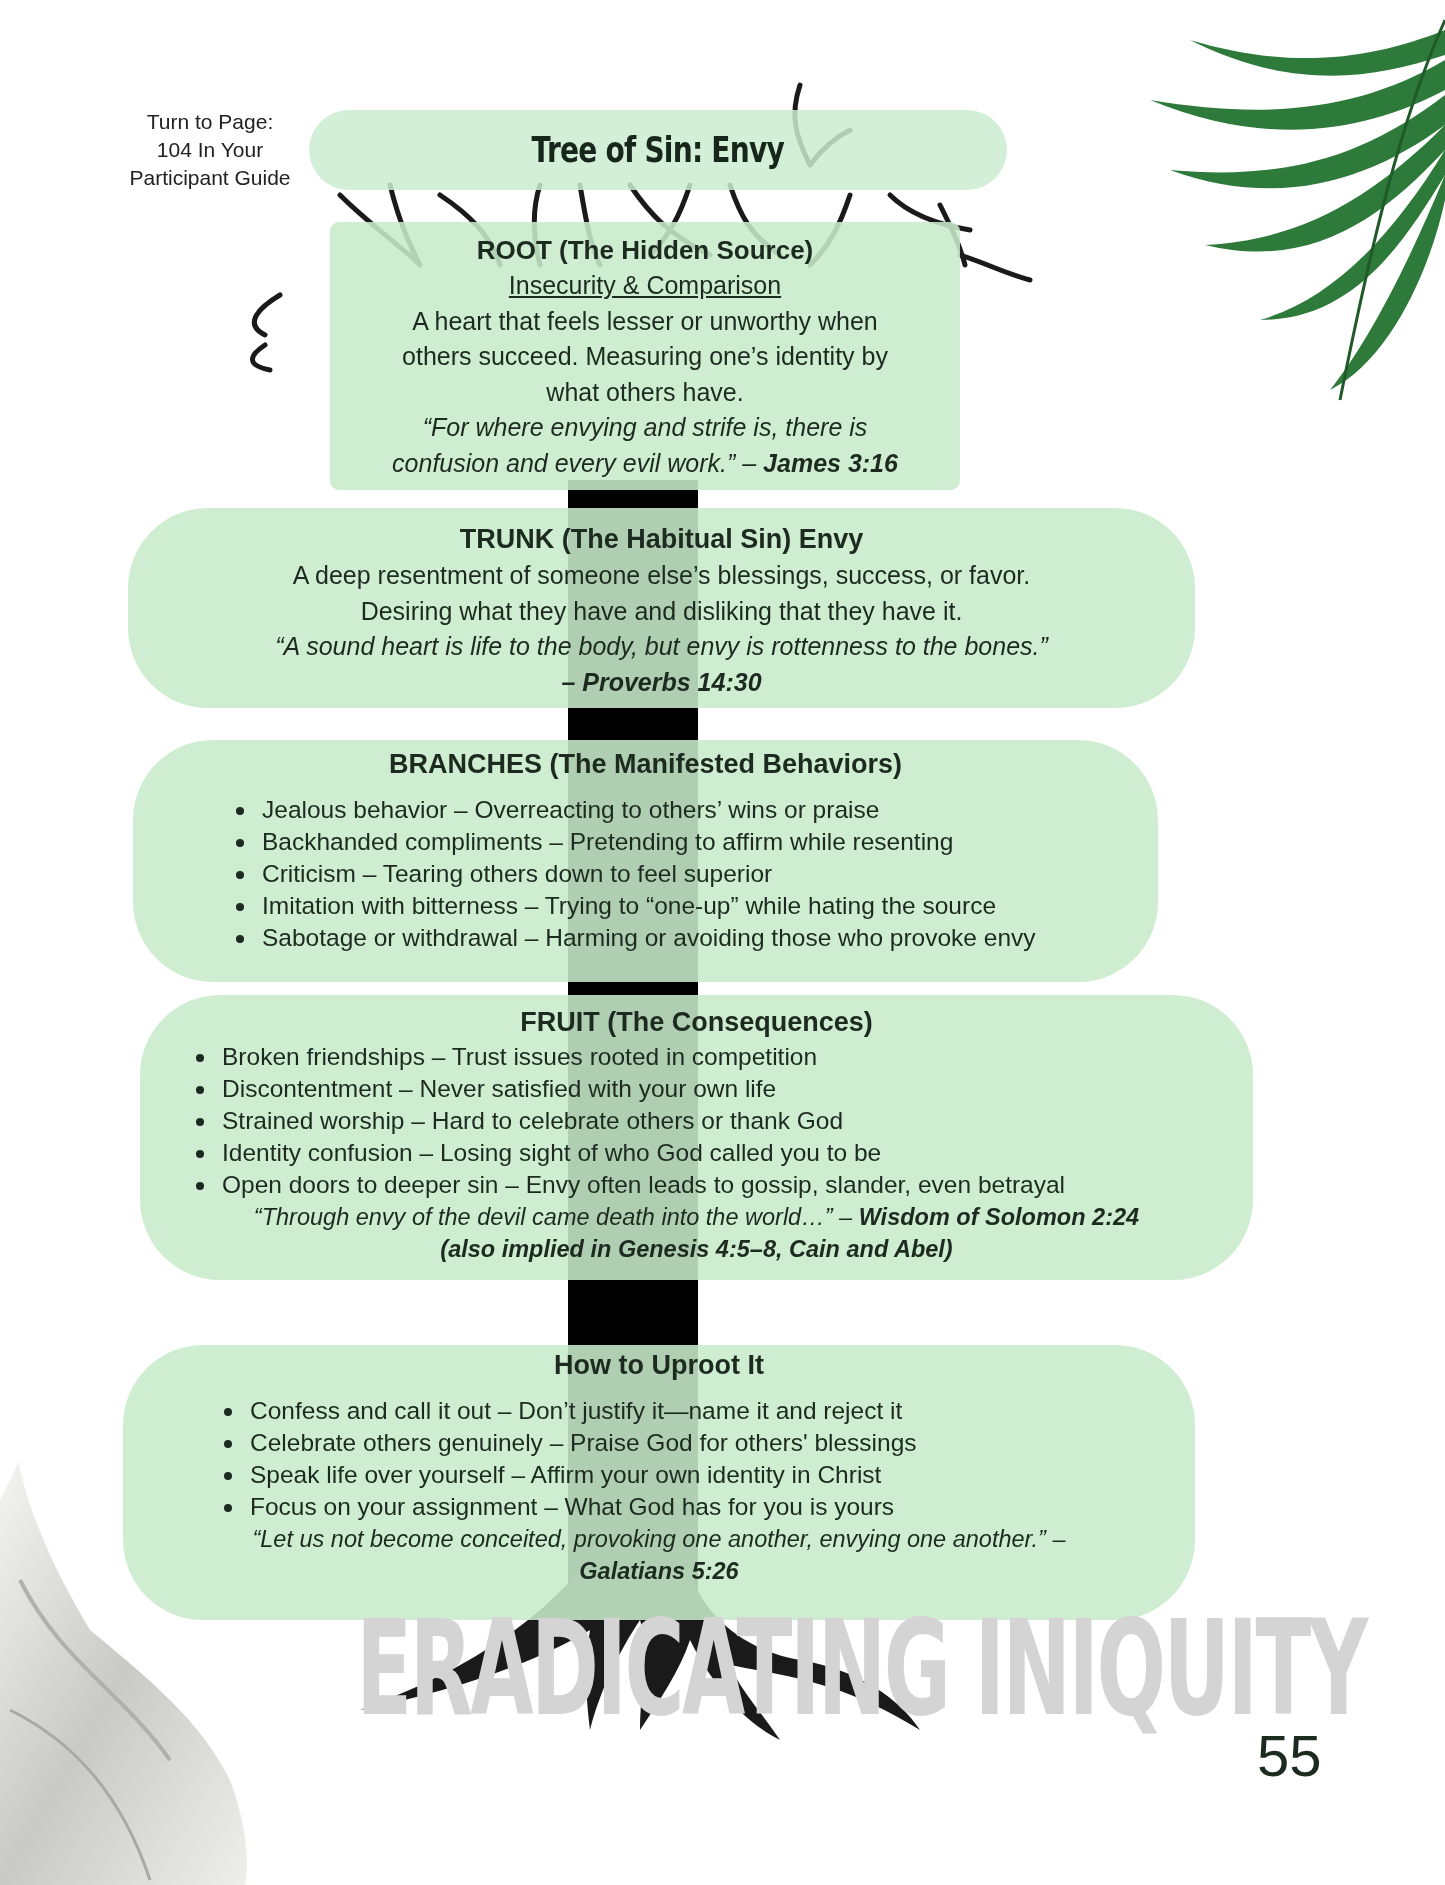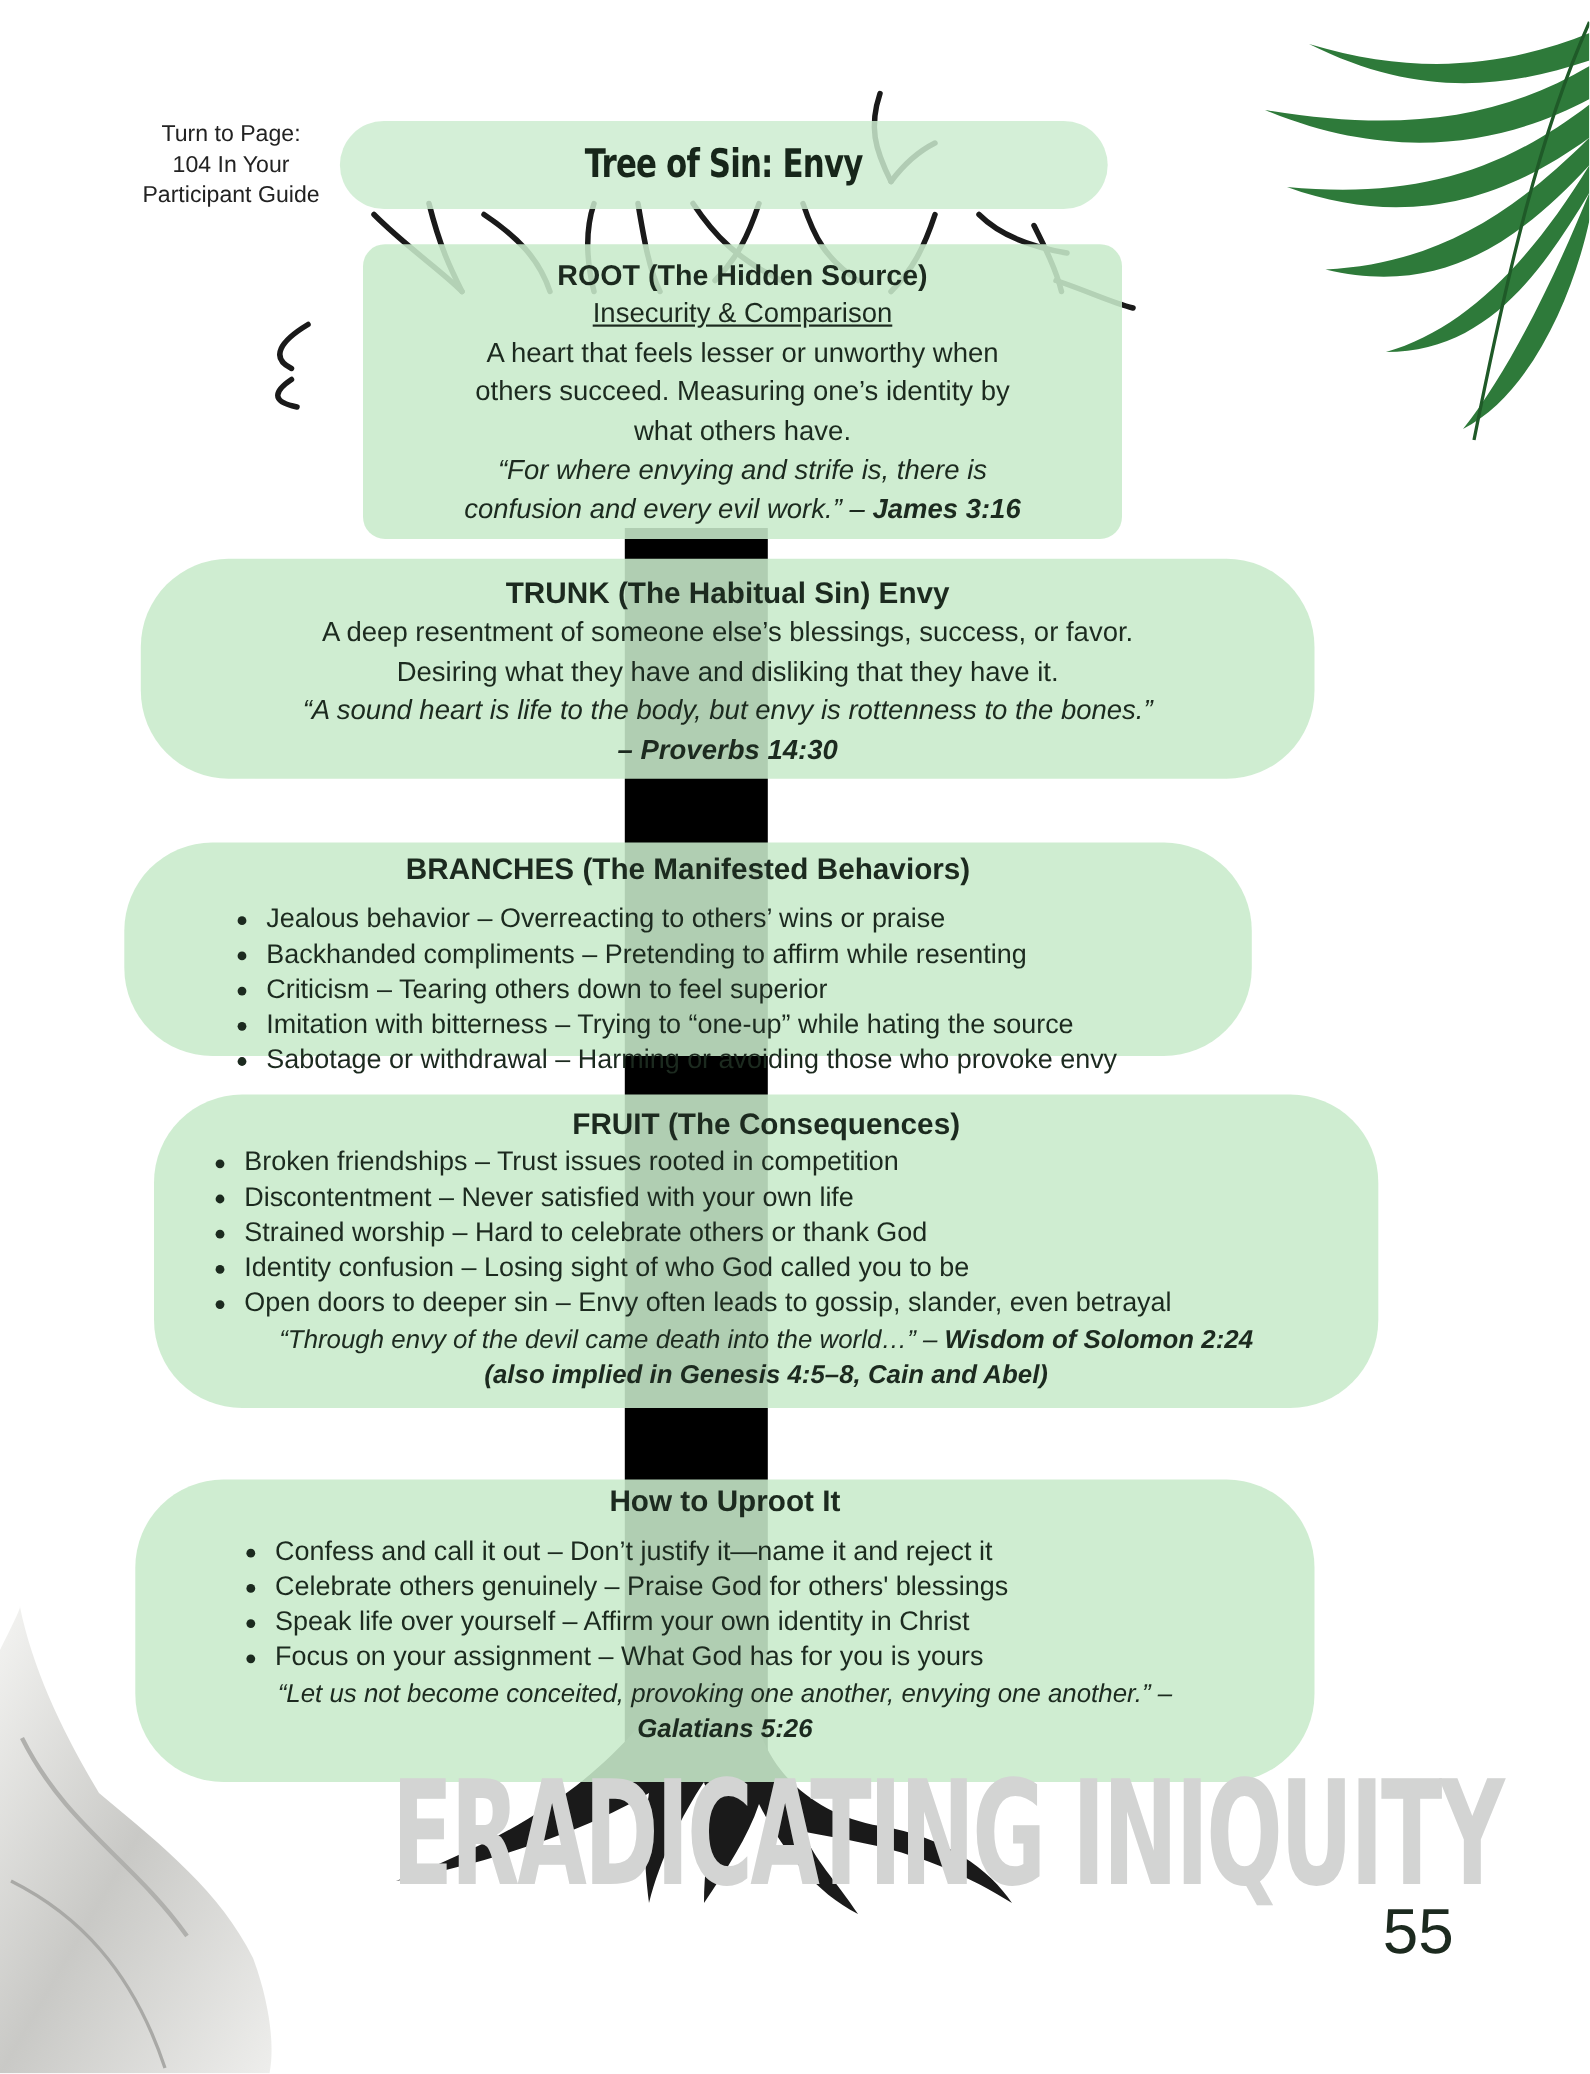--- a/index.html
+++ b/index.html
@@ -110,39 +110,39 @@
 <div class="abs turn-to">
   <div>Turn to Page:</div>
   <div>104 In Your</div>
   <div>Participant Guide</div>
 </div>
 
 <div class="pill title-pill">
   <span class="title-text">Tree of Sin: Envy</span>
 </div>
 
-<div class="pill" style="left:330px;top:222px;width:690px;height:268px;border-radius:20px;padding-top:10px;">
+<div class="pill" style="left:330px;top:222px;width:630px;height:268px;border-radius:9px;padding-top:10px;">
   <div class="h" style="font-size:26px;line-height:36px;">ROOT (The Hidden Source)</div>
   <div class="body-text u">Insecurity &amp; Comparison</div>
   <div class="body-text">A heart that feels lesser or unworthy when</div>
   <div class="body-text">others succeed. Measuring one’s identity by</div>
   <div class="body-text">what others have.</div>
   <div class="body-text it">“For where envying and strife is, there is</div>
   <div class="body-text"><span class="it">confusion and every evil work.” – </span><span class="bi">James 3:16</span></div>
 </div>
 
 <div class="pill" style="left:128px;top:508px;width:1067px;height:200px;border-radius:80px;padding-top:12px;">
   <div class="h" style="line-height:38px;">TRUNK (The Habitual Sin) Envy</div>
   <div class="body-text">A deep resentment of someone else’s blessings, success, or favor.</div>
   <div class="body-text">Desiring what they have and disliking that they have it.</div>
   <div class="body-text it">“A sound heart is life to the body, but envy is rottenness to the bones.”</div>
   <div class="body-text bi">– Proverbs 14:30</div>
 </div>
 
-<div class="pill" style="left:113px;top:740px;width:1025px;height:194px;border-radius:80px;padding-top:4px;margin-top:26px;">
+<div class="pill" style="left:133px;top:740px;width:1025px;height:242px;border-radius:80px;padding-top:4px;">
   <div class="h" style="line-height:40px;">BRANCHES (The Manifested Behaviors)</div>
   <ul class="bul" style="margin-left:97px;margin-top:10px;">
     <li>Jealous behavior – Overreacting to others’ wins or praise</li>
     <li>Backhanded compliments – Pretending to affirm while resenting</li>
     <li>Criticism – Tearing others down to feel superior</li>
     <li>Imitation with bitterness – Trying to “one-up” while hating the source</li>
     <li>Sabotage or withdrawal – Harming or avoiding those who provoke envy</li>
   </ul>
 </div>
 

